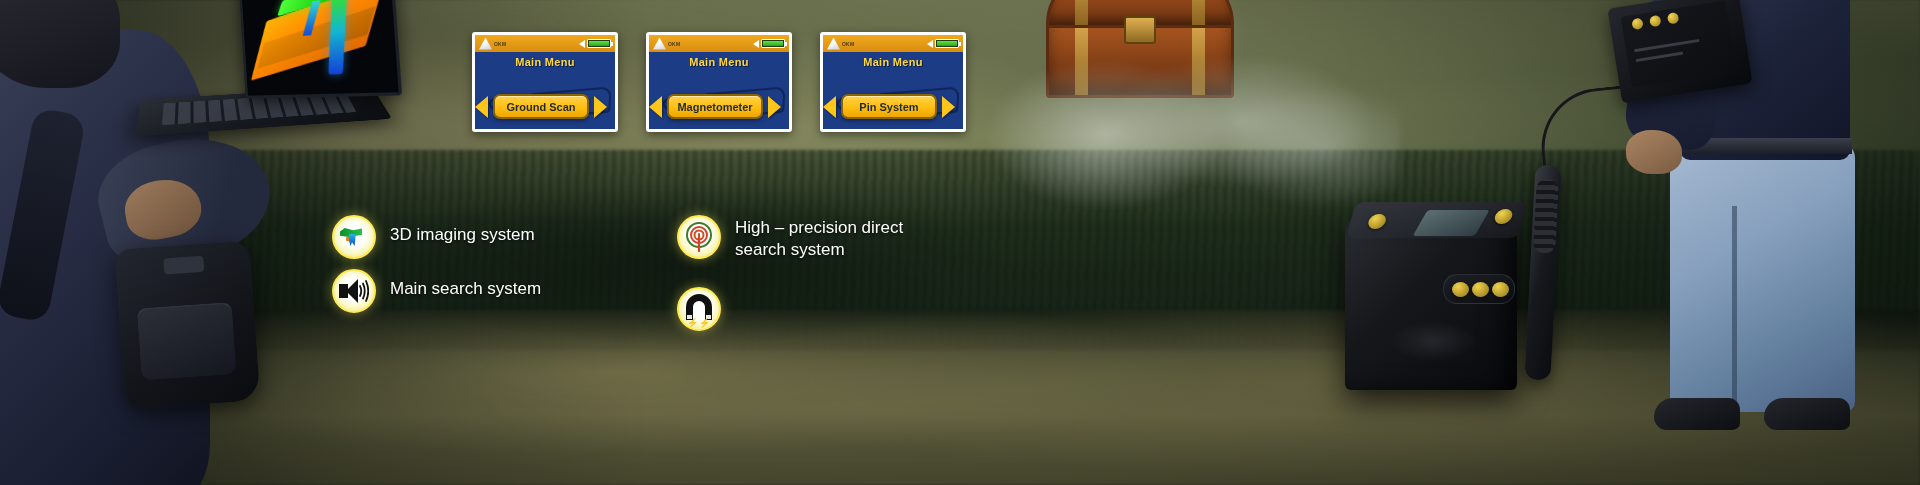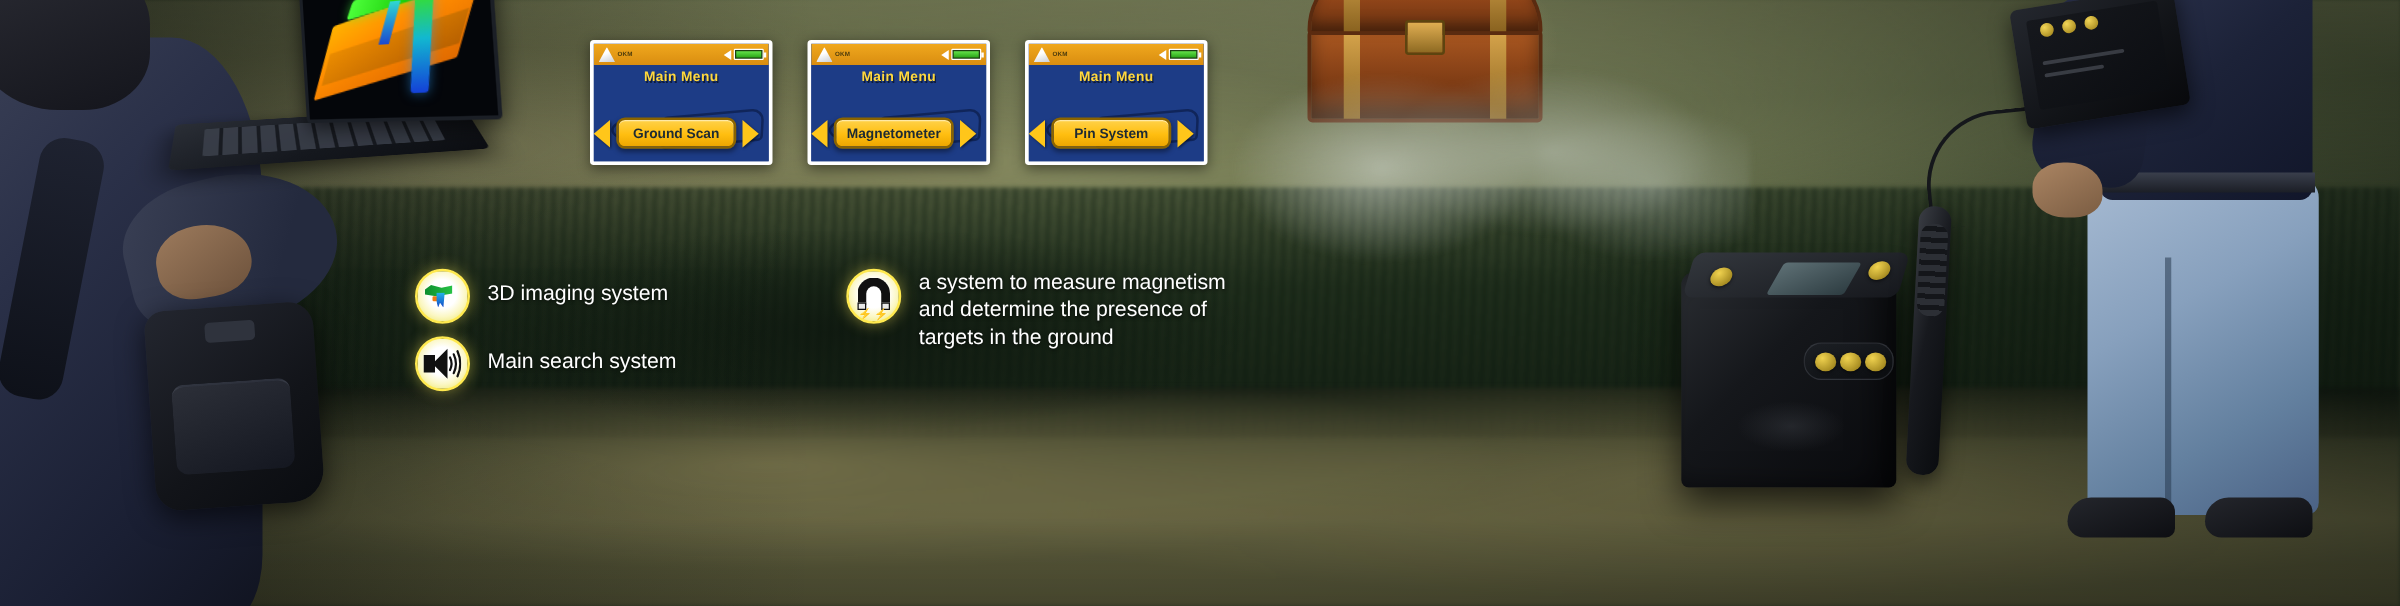--- a/index.html
+++ b/index.html
@@ -684,33 +684,42 @@
             </svg>
           </div>
         </div>
         <div class="feat-text">Main search system</div>
       </div>
 
     </div>
 
     <div class="feat-col col-right">
 
+      <div class="feat" style="margin-bottom:26px">
+        <div class="feat-icon">
+          <svg class="icradar" viewBox="0 0 30 30">
+            <circle cx="15" cy="13" r="12" fill="none" stroke="#3e7a2a" stroke-width="2"></circle>
+            <circle cx="15" cy="13" r="8" fill="none" stroke="#d4422a" stroke-width="2"></circle>
+            <circle cx="15" cy="13" r="4.5" fill="none" stroke="#c8501f" stroke-width="2"></circle>
+            <path d="M15 12 L15 29" stroke="#d4422a" stroke-width="2.2" stroke-linecap="round"></path>
+          </svg>
+        </div>
+        <div class="feat-text two">High – precision direct
+search system</div>
+      </div>
 
       <div class="feat">
         <div class="feat-icon">
           <div class="icmag">
             <span class="u"></span>
             <span class="p1"></span>
               <span class="p2"></span>
             <span class="b1">⚡</span>
               <span class="b2">⚡</span>
           </div>
         </div>
-        <div class="feat-text three">a system to measure magnetism
-and determine the presence of
-targets in the ground</div>
       </div>
 
     </div>
 
   </div>
 
 </div>
 
 </body></html>

